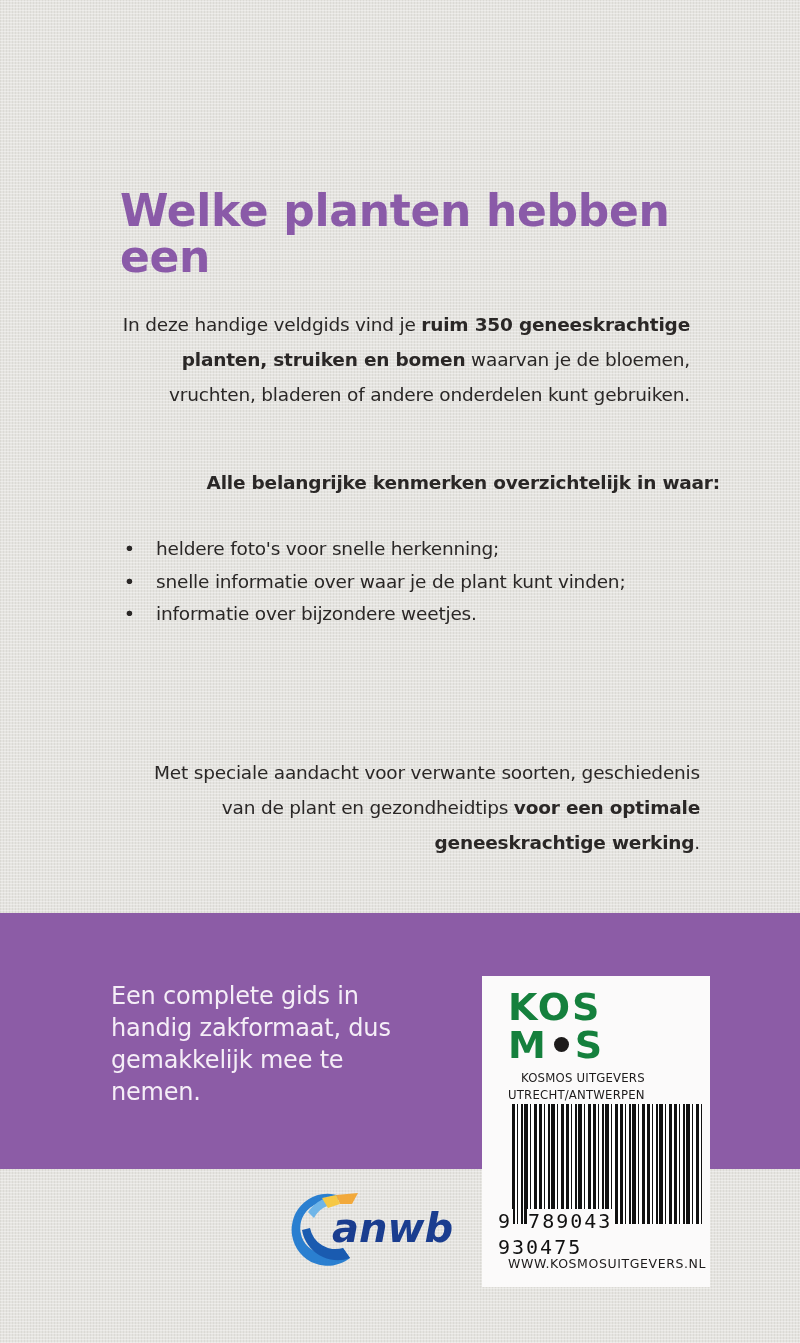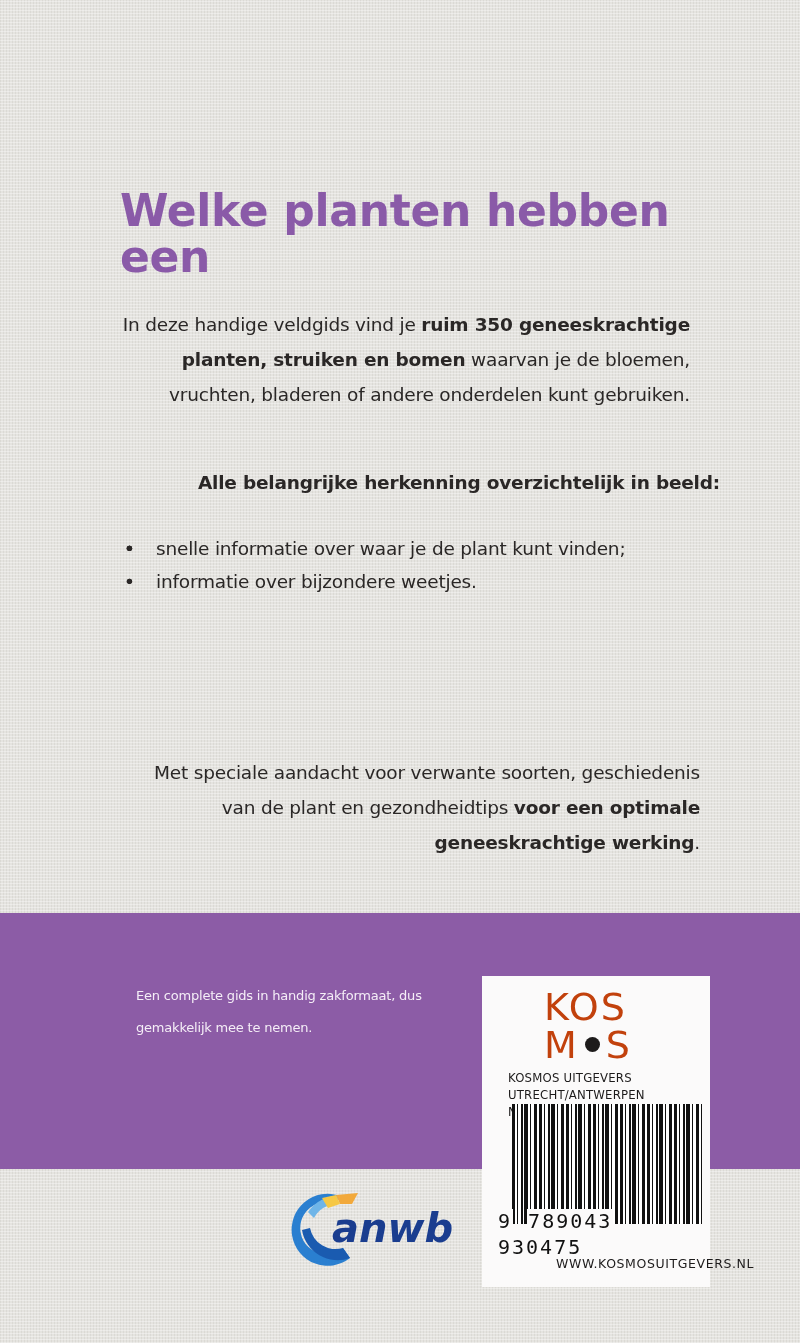--- a/index.html
+++ b/index.html
@@ -28,75 +28,75 @@
   .features li { position:relative; padding-left:36px; }
   .bullet { position:absolute; left:4px; top:0; }
   .closing { top:755px; }
   b { font-weight:bold; }
 
   .band {
     position:absolute; left:0; top:913px; width:800px; height:256px;
     background:#8c5ca6;
   }
   .band-text {
-    position:absolute; left:136px; top:980px; width:300px;
-    color:#f5eef7; font-size:13px; line-height:32px; margin:0; letter-spacing:-0.2px;
+    position:absolute; left:111px; top:980px; width:300px;
+    color:#f5eef7; font-size:24px; line-height:32px; margin:0; letter-spacing:-0.2px;
   }
   .label {
     position:absolute; left:482px; top:976px; width:228px; height:311px;
     background:#fbfafa;
   }
   .kosmos-logo {
     position:absolute; left:26px; top:12px; font-family:"DejaVu Sans", sans-serif;
-    font-weight:normal; font-size:38px; line-height:38px; color:#c2410c; letter-spacing:2px;margin-left:36px;
+    font-weight:bold; font-size:38px; line-height:38px; color:#15803d; letter-spacing:2px;
   }
   .kosmos-logo .dot {
     display:inline-block; width:15px; height:15px; border-radius:50%; background:#1d1b1b;
     vertical-align:middle; margin:0 6px 6px 6px;
   }
   .pub-info {
     position:absolute; left:26px; top:93px; font-family:"DejaVu Sans Condensed","DejaVu Sans", sans-serif;
-    font-size:13px; line-height:17px; color:#1d1b1b; letter-spacing:0.2px;
+    font-size:13px; line-height:17px; color:#1d1b1b; letter-spacing:0.2px;text-align:right;
   }
   .barcode {
     position:absolute; left:30px; top:128px; width:190px; height:120px;
     background:repeating-linear-gradient(90deg,
       #111 0 3px, #fff 3px 5px, #111 5px 6px, #fff 6px 9px, #111 9px 11px, #fff 11px 12px,
       #111 12px 16px, #fff 16px 18px, #111 18px 19px, #fff 19px 22px, #111 22px 25px, #fff 25px 27px);
   }
   .isbn {
     position:absolute; left:15px; top:232px; width:210px; background:transparent;
     font-family:"DejaVu Sans Mono", monospace; font-size:20px; line-height:26px; color:#111;
     letter-spacing:2px;
   }
   .isbn span { background:#fbfafa; padding:0 1px; }
   .website {
     position:absolute; left:26px; top:280px; font-size:12.5px; line-height:16px;
-    color:#1d1b1b; letter-spacing:0.6px; font-family:"DejaVu Sans", sans-serif;margin-left:48px;
+    color:#1d1b1b; letter-spacing:0.6px; font-family:"DejaVu Sans", sans-serif;
   }
   .anwb {
     position:absolute; left:288px; top:1190px; width:175px; height:80px;
   }
 </style>
 </head>
 <body>
 
 <h1 class="headline">
   <span>Welke planten hebben een</span><br>
 </h1>
 
 <p class="body-text intro" style="width:570px;">
   <span>In deze handige veldgids vind je </span><b>ruim 350 geneeskrachtige planten, struiken en bomen</b><span> waarvan je de bloemen, vruchten, bladeren of andere onderdelen kunt gebruiken.</span>
 </p>
 
-<p class="body-text subhead">Alle belangrijke herkenning overzichtelijk in beeld:</p>
+<p class="body-text subhead">Alle belangrijke kenmerken overzichtelijk in waar:</p>
 
 <ul class="features">
   <li><span class="bullet">•</span></li>
-  <li><span class="bullet">•</span></li>
+  <li><span class="bullet">•</span><span>heldere foto's voor snelle herkenning;</span></li>
   <li><span class="bullet">•</span></li>
   <li><span class="bullet">•</span><span>snelle informatie over waar je de plant kunt vinden;</span></li>
   <li><span class="bullet">•</span></li>
   <li><span class="bullet">•</span><span>informatie over bijzondere weetjes.</span></li>
 </ul>
 
 <p class="body-text closing" style="width:580px;">
   <span>Met speciale aandacht voor verwante soorten, geschiedenis van de plant en gezondheidtips </span><b>voor een optimale geneeskrachtige werking</b><span>.</span>
 </p>
 

